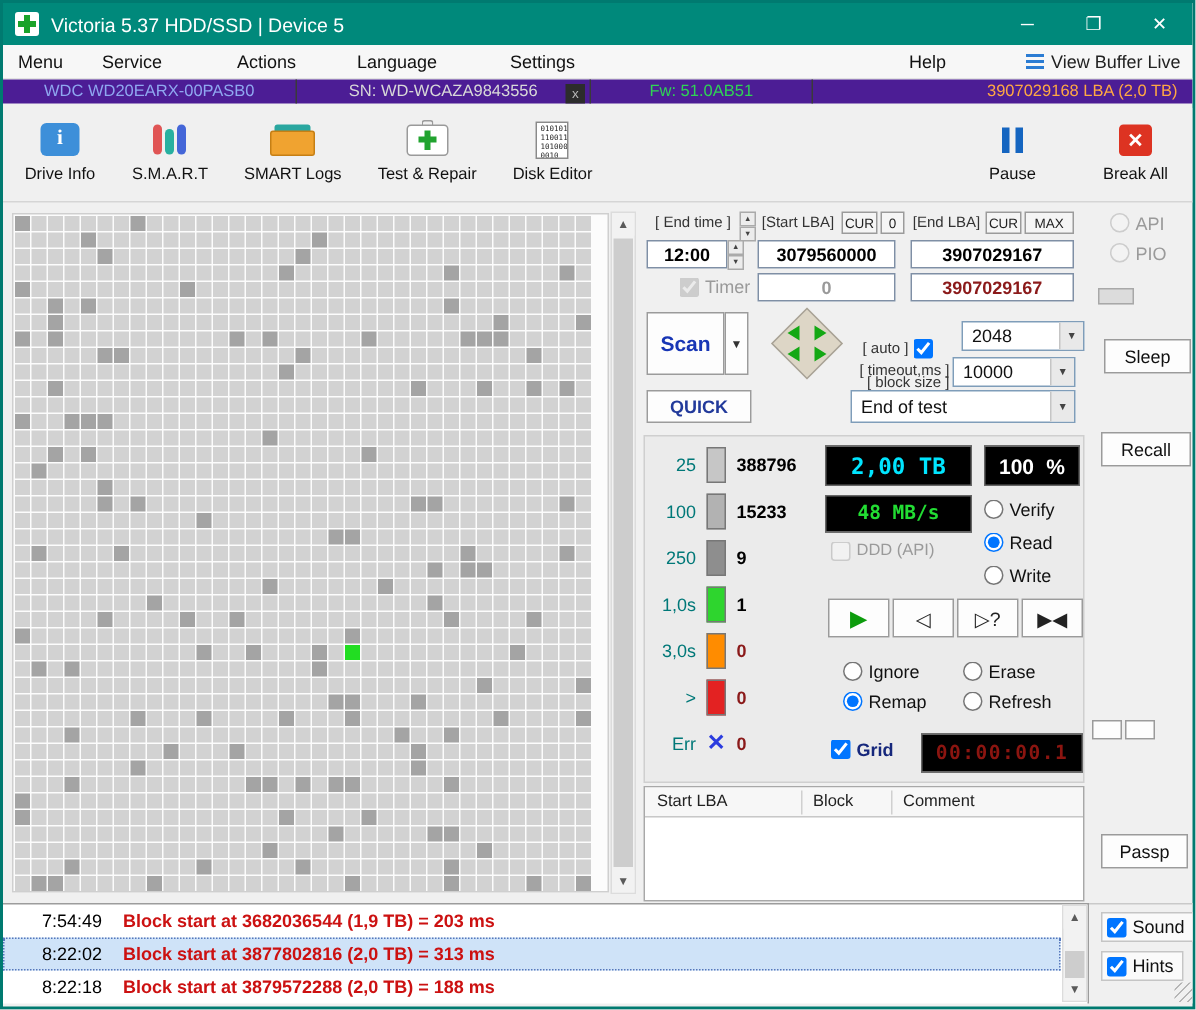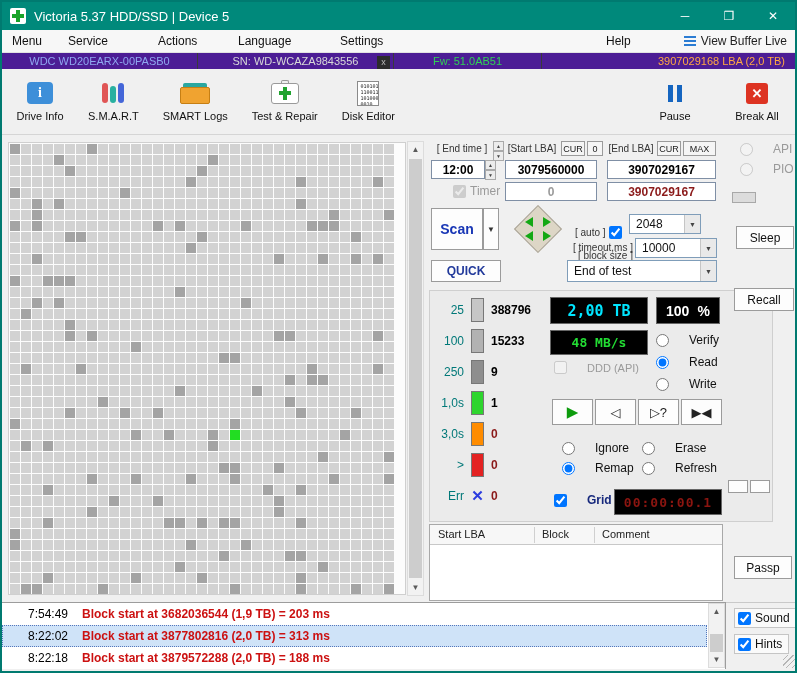--- a/index.html
+++ b/index.html
@@ -96,39 +96,39 @@
   .diamond { position:absolute; left:16px; top:8px; width:34px; height:34px; background:#ddd6c6; border:1px solid #a8a296; transform:rotate(45deg); }
   .tri { position:absolute; width:0; height:0; border-style:solid; }
   .t-l1{left:20px; top:13px; border-width:5px 8px 5px 0; border-color:transparent #14a814 transparent transparent;}
   .t-r1{left:38px; top:13px; border-width:5px 0 5px 8px; border-color:transparent transparent transparent #14a814;}
   .t-l2{left:20px; top:27px; border-width:5px 8px 5px 0; border-color:transparent #14a814 transparent transparent;}
   .t-r2{left:38px; top:27px; border-width:5px 0 5px 8px; border-color:transparent transparent transparent #14a814;}
   .l-bs{left:140px; top:72px; width:64px; text-align:right;margin-top:38px;}
   .auto-row { position:absolute; left:146px; top:86px; display:flex; align-items:center; gap:3px; font-size:10px; color:#333; }
   .combo { position:absolute; background:#fff; border:1px solid #7f9db9; display:flex; align-items:center; padding-left:6px; font-size:12px; color:#111; }
   .combo .carr { position:absolute; right:0; top:0; bottom:0; width:16px; background:#e9e9e9; border-left:1px solid #c5c5c5; display:flex; align-items:center; justify-content:center; font-size:7px; color:#444; }
-  .c-bs{left:200px; top:74px; width:72px; height:20px;}
+  .c-bs{left:212px; top:74px; width:82px; height:20px;}
   .l-to{left:140px; top:102px; width:64px; text-align:right;}
   .c-to{left:206px; top:98px; width:82px; height:20px;}
   .b-quick{left:2px; top:120px; width:70px; height:22px; font-weight:bold; color:#223a9b;}
   .c-eot{left:138px; top:120px; width:150px; height:22px;}
 
   
-  .stats-panel { position:absolute; left:0; top:150px; width:344px; height:232px; background:#ebebeb; border:1px solid #cfcfcf; }
+  .stats-panel { position:absolute; left:0; top:150px; width:294px; height:232px; background:#ebebeb; border:1px solid #cfcfcf; }
   .srow { position:absolute; left:4px; width:114px; height:26px; display:flex; align-items:center; }
   .s0{top:6px}.s1{top:37px}.s2{top:68px}.s3{top:99px}.s4{top:130px}.s5{top:161px}.s6{top:192px}
   .srow .sl { width:30px; text-align:right; color:#007878; font-size:12px; }
   .srow .chip { width:13px; height:24px; border:1px solid #777; margin:0 7px; flex:none; }
   .srow .chip.chip-glyph { border:none; background:transparent !important; font-weight:bold; font-size:15px; line-height:24px; text-align:center; }
   .srow .sv { font-weight:bold; font-size:12px; }
   .lcd { position:absolute; background:#000; border:1px solid #666; font-family:"DejaVu Sans Mono",monospace; font-weight:bold; display:flex; align-items:center; justify-content:center; }
   .lcd-cap { left:120px; top:6px; width:98px; height:27px; color:var(--lcd-cyan,#00e5ff); font-size:15px; }
   .pct-box { position:absolute; left:226px; top:6px; width:64px; height:27px; background:#000; border:1px solid #666; color:#fff; font-weight:bold; font-size:14px; display:flex; align-items:center; justify-content:space-between; padding:0 9px; }
   .lcd-speed { left:120px; top:39px; width:98px; height:25px; color:var(--lcd-green,#00dd33); font-size:13px; }
-  .opt { position:absolute; display:flex; align-items:flex-end; gap:20px; font-size:12px; color:#111; }
+  .opt { position:absolute; display:flex; align-items:flex-start; gap:4px; font-size:12px; color:#111; }
   .opt input { width:13px; height:13px; }
   .o-verify{left:226px; top:42px;} .o-read{left:226px; top:64px;} .o-write{left:226px; top:86px;}
   .o-ddd{left:124px; top:70px; color:#9a9a9a; font-size:11px;}
   .transport { position:absolute; left:122px; top:108px; display:flex; gap:2px; }
   .transport .tb { width:41px; height:26px; background:#fdfdfd; border:1px solid #9b9b9b; display:flex; align-items:center; justify-content:center; font-size:13px; color:#222; }
   .transport .tb.play { color:#0d9c0d; font-size:15px; }
   .o-ignore{left:132px; top:150px;} .o-erase{left:212px; top:150px;}
   .o-remap{left:132px; top:170px;} .o-refresh{left:212px; top:170px;}
   .o-grid{left:124px; top:202px; font-weight:bold; color:#16287c;}
   .lcd-timer { left:184px; top:198px; width:108px; height:26px; color:var(--lcd-red,#8b1510); font-size:13px; letter-spacing:1px; }

